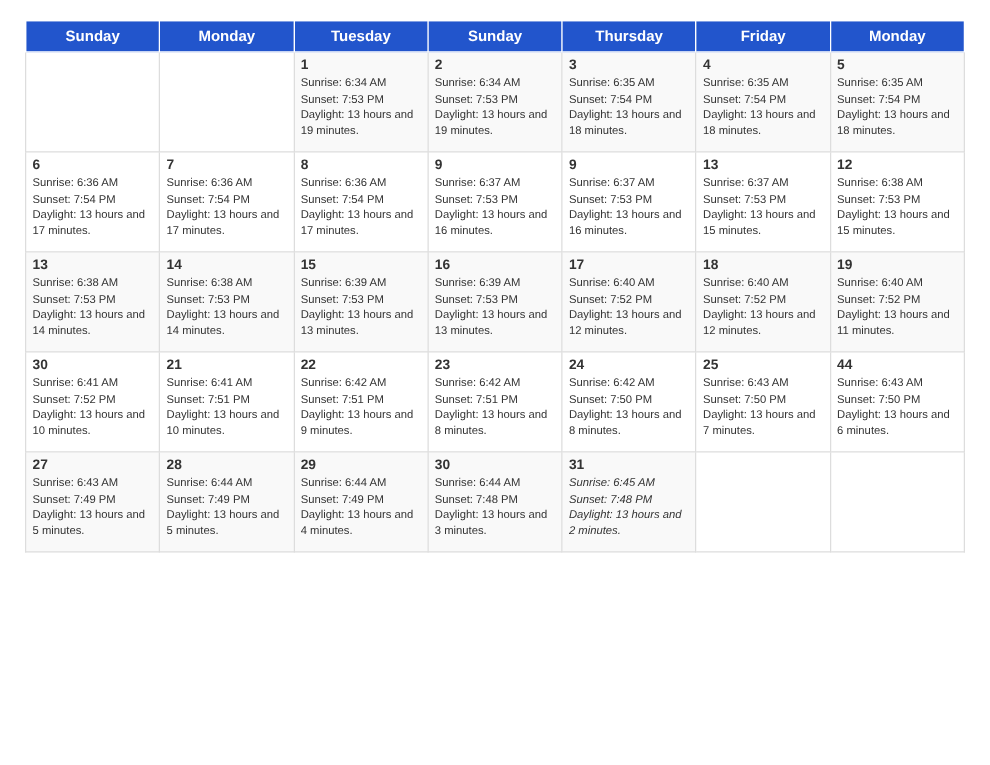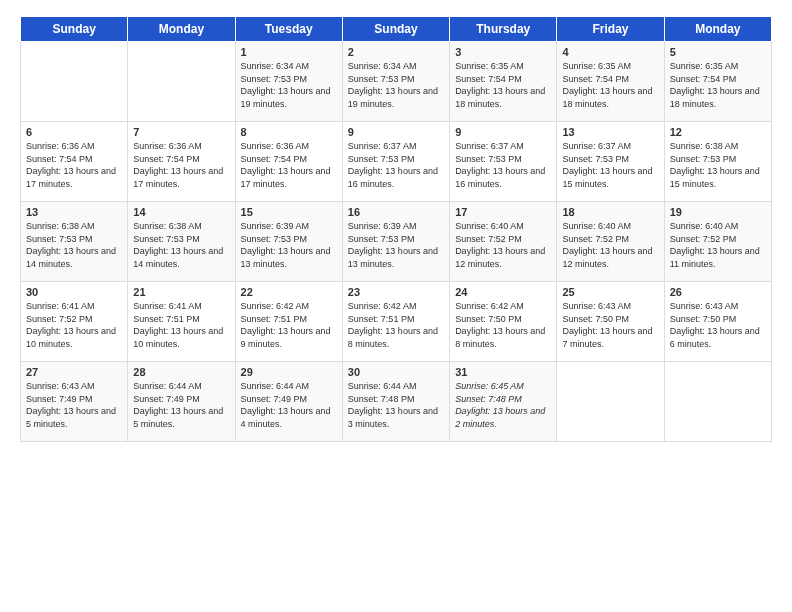--- a/index.html
+++ b/index.html
@@ -266,21 +266,21 @@
 Sunset: 7:50 PM
 Daylight: 13 hours and 8 minutes.</div>
           </td>
           <td>
             <div class="day-number">25</div>
             <div class="day-info" style="white-space: pre-line;">Sunrise: 6:43 AM
 Sunset: 7:50 PM
 Daylight: 13 hours and 7 minutes.</div>
           </td>
           <td>
-            <div class="day-number">26</div>
+            <div class="day-number">44</div>
             <div class="day-info" style="white-space: pre-line;">Sunrise: 6:43 AM
 Sunset: 7:50 PM
 Daylight: 13 hours and 6 minutes.</div>
           </td>
         </tr>
         <tr>
           <td>
             <div class="day-number">27</div>
             <div class="day-info" style="white-space: pre-line;">Sunrise: 6:43 AM
 Sunset: 7:49 PM

